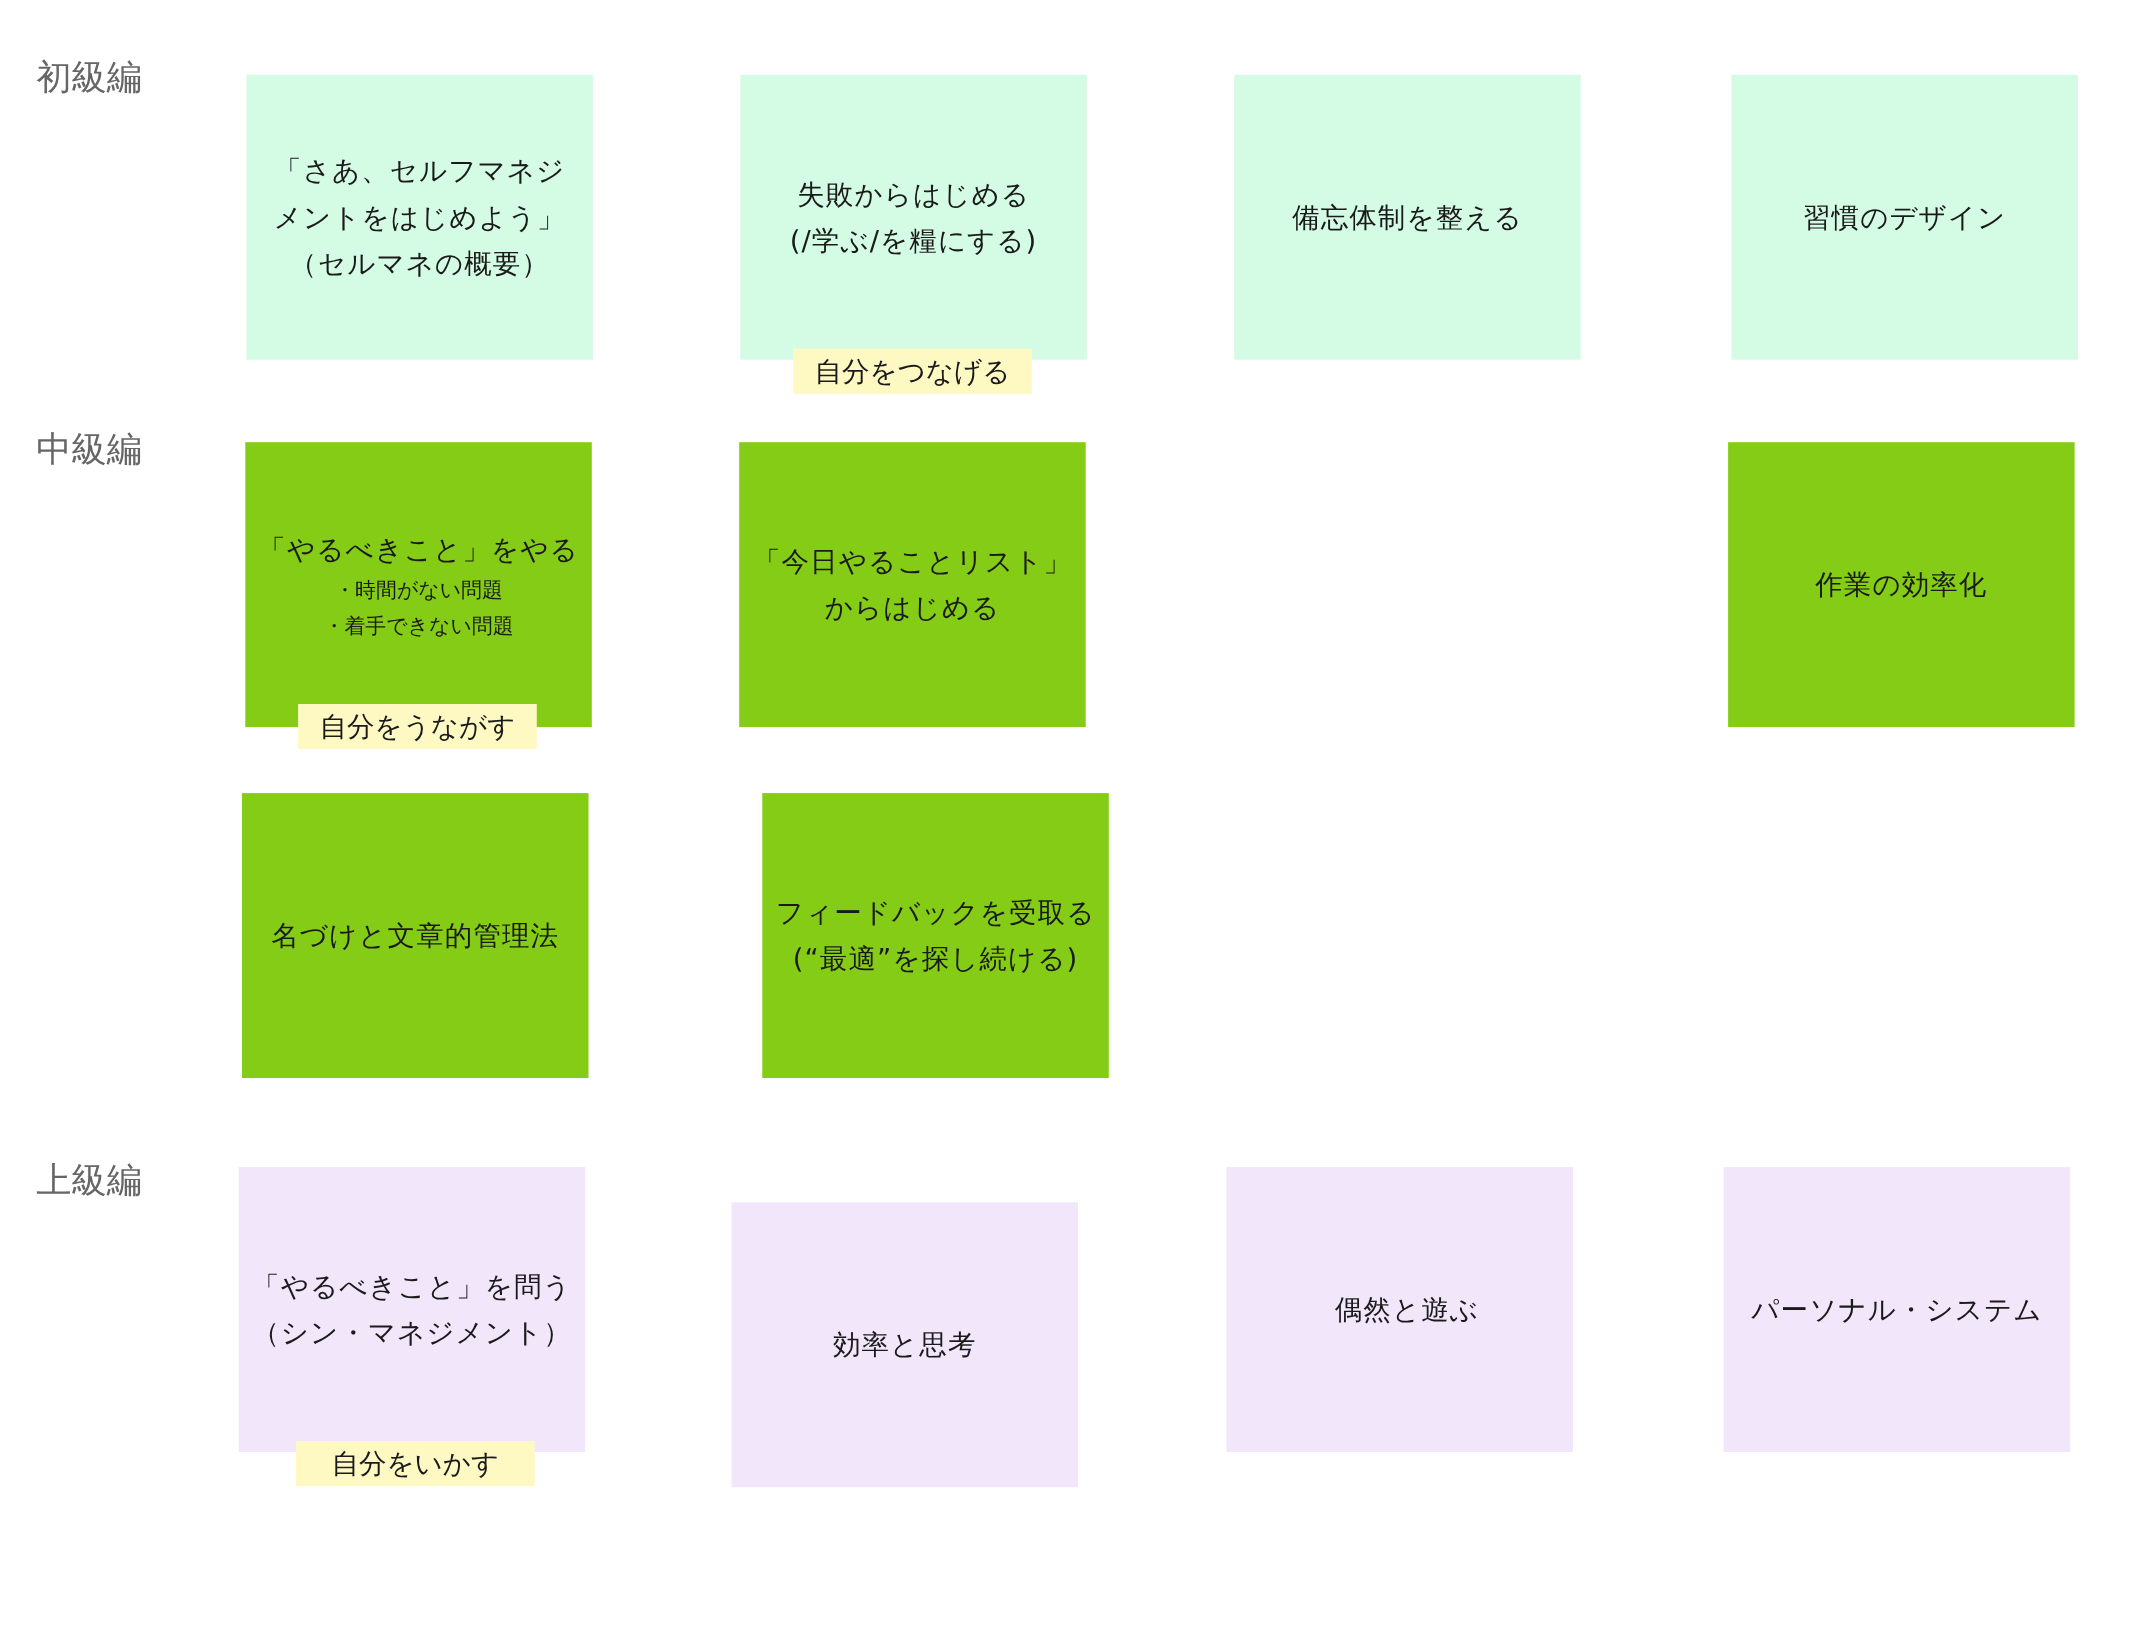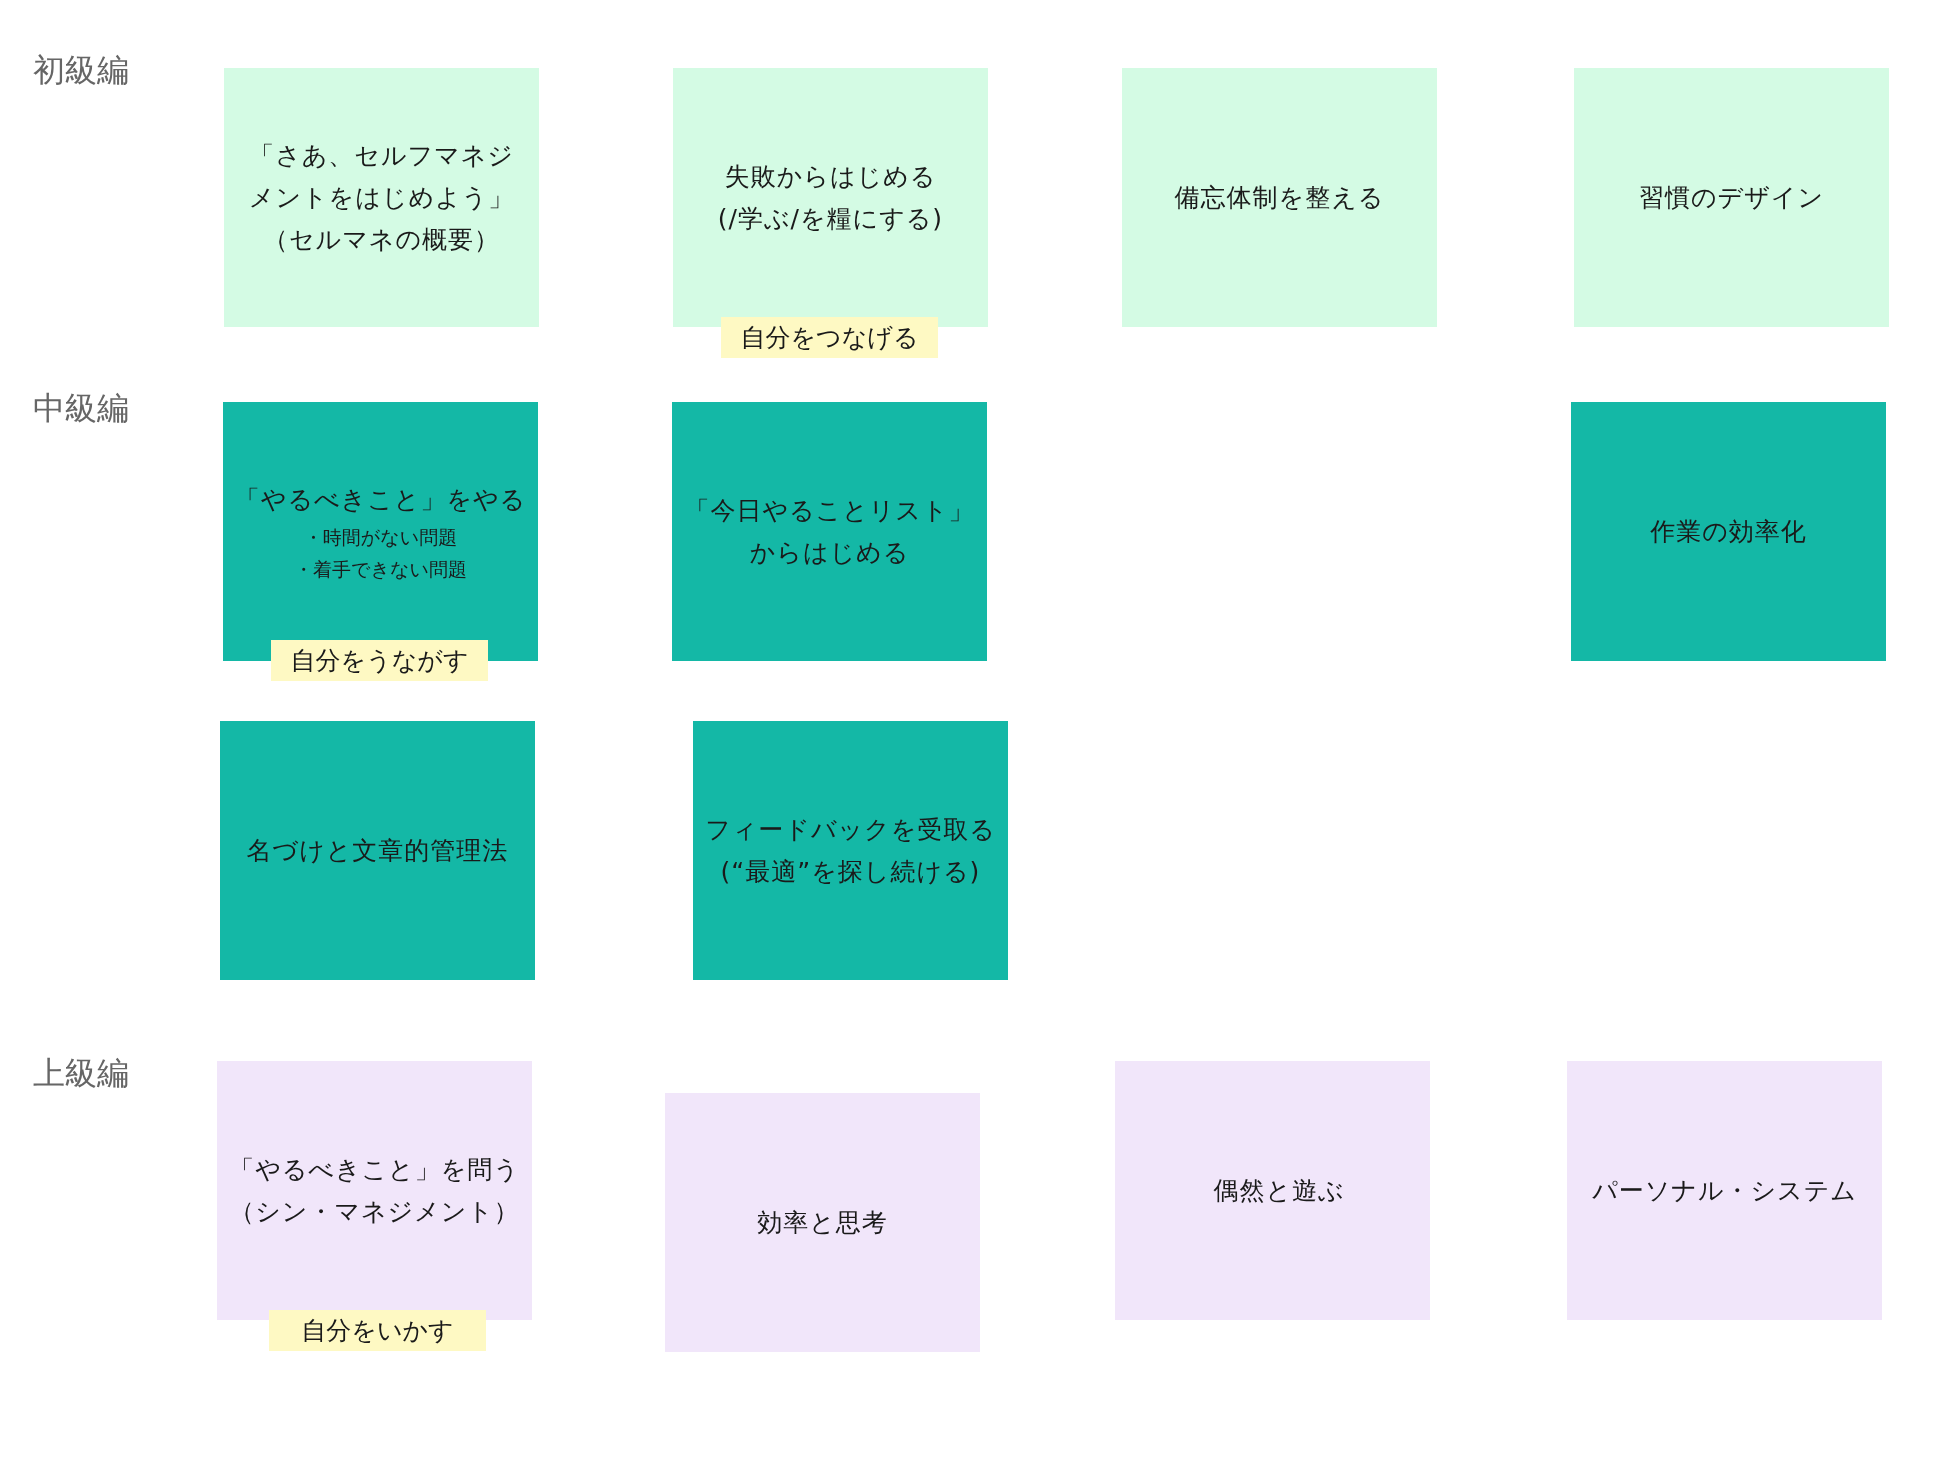--- a/index.html
+++ b/index.html
@@ -35,21 +35,21 @@
       height: 259px;
       display: flex;
       flex-direction: column;
       align-items: center;
       justify-content: center;
       text-align: center;
       box-sizing: border-box;
       padding: 0 4px;
     }
     .note.green { background: #d4fbe4; }
-    .note.peach { background: #14b8a6; }
+    .note.peach { background: #84cc16; }
     .note.lavender { background: #f1e6fa; }
     .note-line {
       display: block;
       font-size: 25px;
       line-height: 42px;
       letter-spacing: 1px;
       white-space: nowrap;
       color: #1a1a1a;
     }
     .note-sub {

